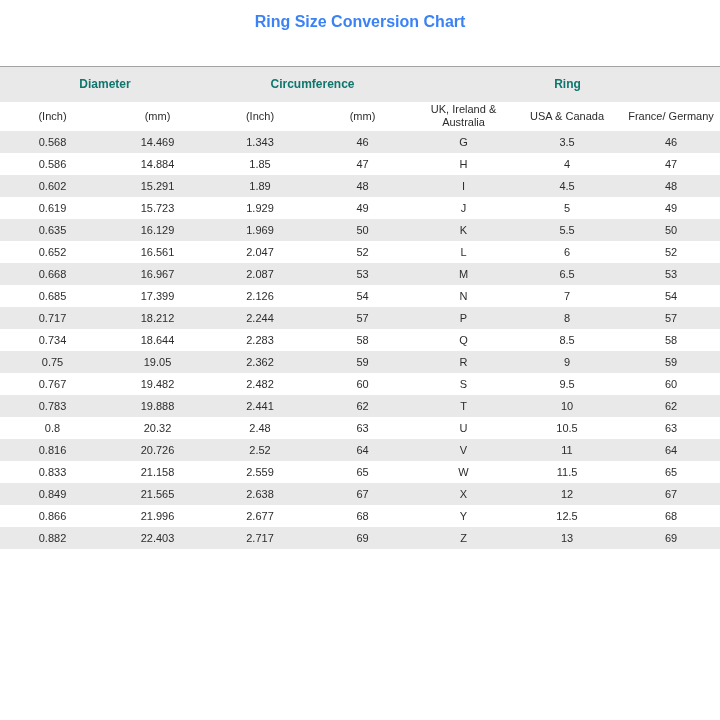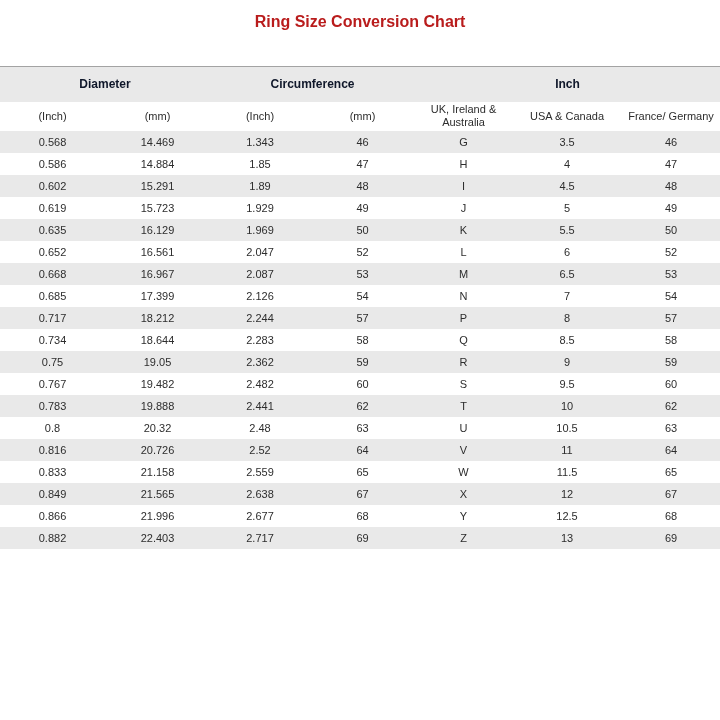--- a/index.html
+++ b/index.html
@@ -9,34 +9,34 @@
     font-family: "Liberation Sans", sans-serif;
     color: #2d2d2d;
     overflow: hidden;
   }
   .page-title {
     margin: 13px 0 0 0;
     text-align: center;
     font-size: 16px;
     line-height: 18px;
     font-weight: bold;
-    color: #b91c1c;
+    color: #3b82f6;
   }
   table.ring-table {
     width: 720px;
     border-collapse: collapse;
     table-layout: fixed;
     margin-top: 35px;
     border-top: 1px solid #a3a3a3;
   }
   thead tr.groups { height: 35px; background: #e9e9e9; }
   thead tr.groups th {
     font-size: 12px;
     font-weight: bold;
-    color: #0f172a;
+    color: #0f766e;
     text-align: center;
     padding: 0;
   }
   thead tr.cols { height: 29px; background: #ffffff; }
   thead tr.cols th {
     font-size: 11px;
     font-weight: normal;
     color: #2d2d2d;
     text-align: center;
     white-space: nowrap;
@@ -68,21 +68,21 @@
     <col style="width:100px">
     <col style="width:105px">
     <col style="width:97px">
     <col style="width:110px">
     <col style="width:98px">
   </colgroup>
   <thead>
     <tr class="groups">
         <th colspan="2">Diameter</th>
         <th colspan="2">Circumference</th>
-        <th colspan="3">Inch</th>
+        <th colspan="3">Ring</th>
       </tr>
     <tr class="cols">
         <th>(Inch)</th>
         <th>(mm)</th>
         <th>(Inch)</th>
         <th>(mm)</th>
         <th class="wrap">UK, Ireland &amp; Australia</th>
         <th>USA &amp; Canada</th>
         <th>France/ Germany</th>
       </tr>

